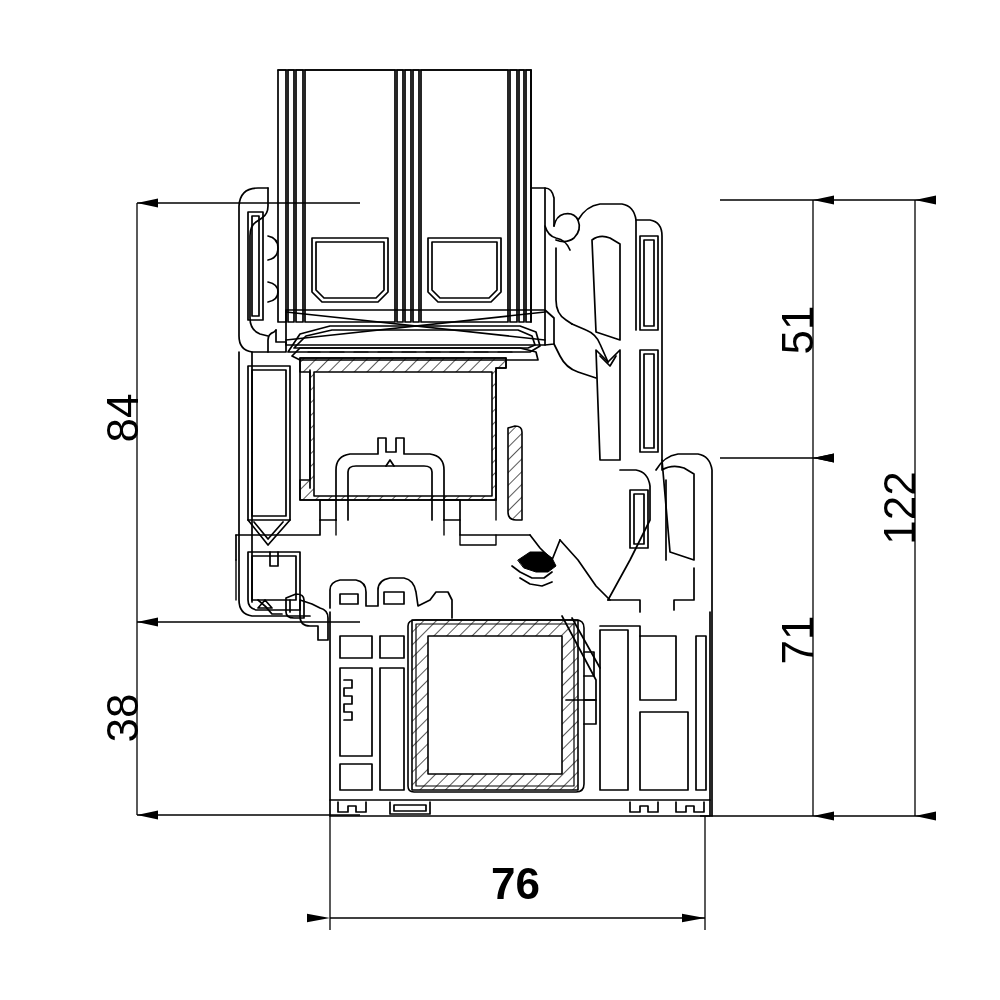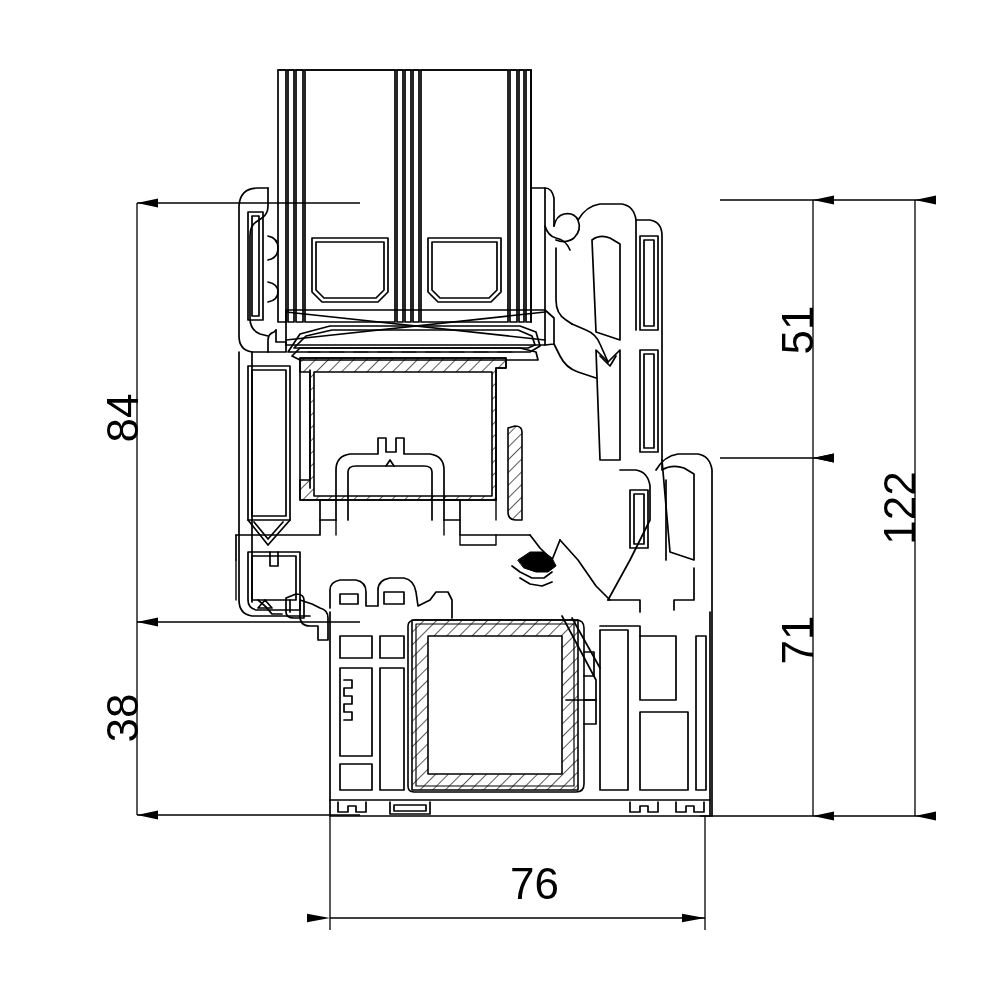--- a/index.html
+++ b/index.html
@@ -314,15 +314,15 @@
   <div class="dim-text rot90" style="left:93px; top:396px; width:60px; text-align:center;">84</div>
 
   <div class="dim-text rot90" style="left:93px; top:696px; width:60px; text-align:center;">38</div>
 
   <div class="dim-text rot90" style="left:768px; top:308px; width:60px; text-align:center;">51</div>
 
   <div class="dim-text rot90" style="left:768px; top:618px; width:60px; text-align:center;">71</div>
 
   <div class="dim-text rot90" style="left:855px; top:486px; width:90px; text-align:center;">122</div>
 
-  <div class="dim-text" style="left:510px; top:862px; width:60px; text-align:left;">76</div>
+  <div class="dim-text" style="left:480px; top:862px; width:60px; text-align:right;font-weight:bold;">76</div>
 
 </div>
 
 </body></html>

